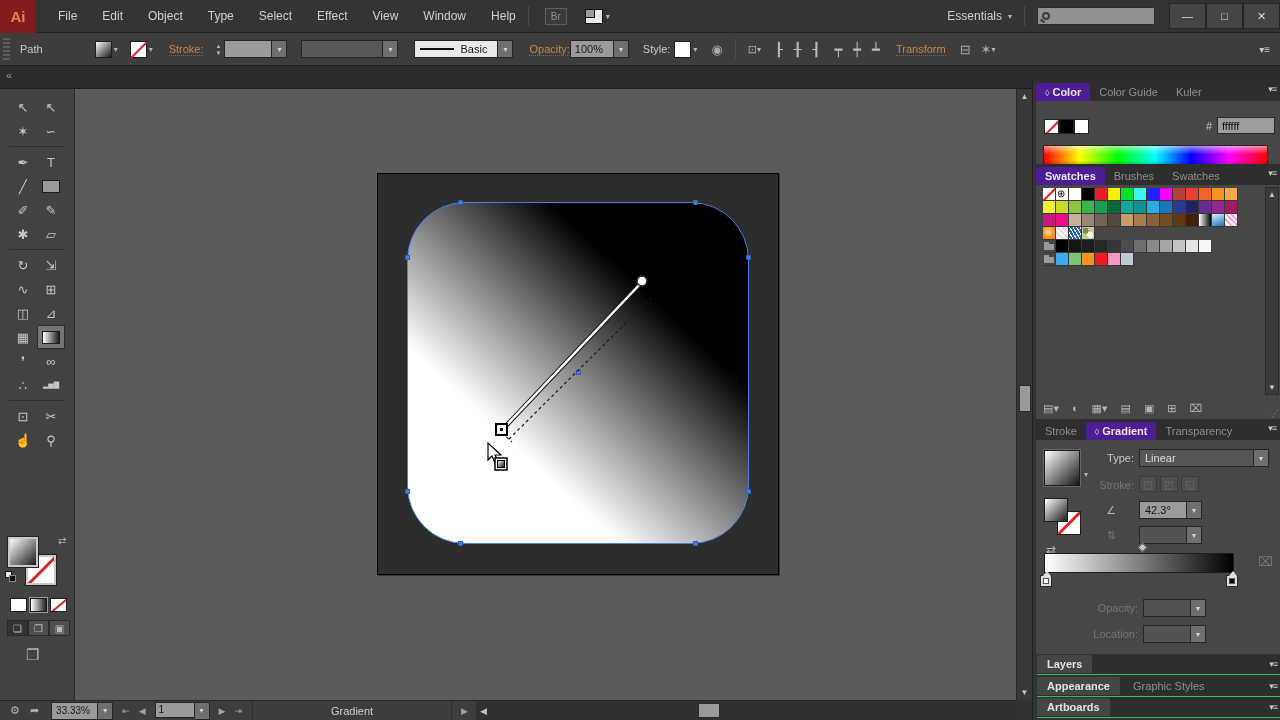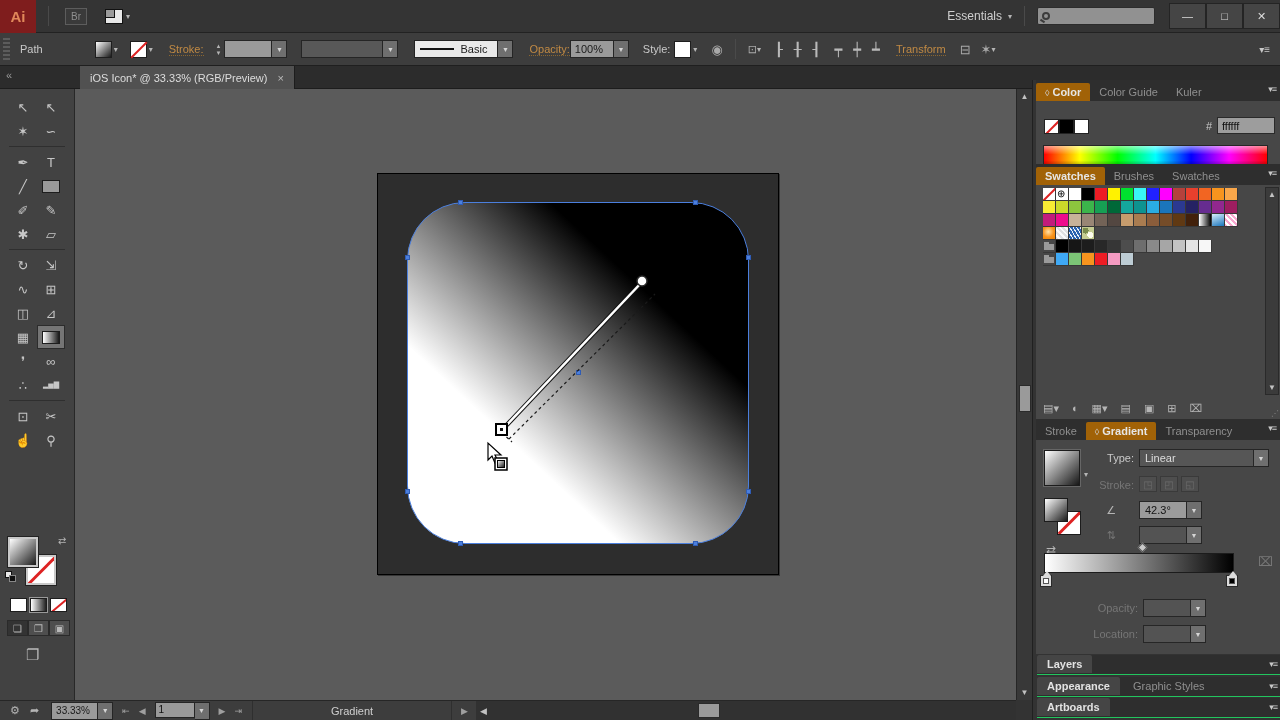--- a/index.html
+++ b/index.html
@@ -90,21 +90,21 @@
   #ab-field input{width:40px;height:16px;background:#9a9a9a;border:1px solid #252525;font-size:10px;color:#111;padding:0 3px;}
   #status-area{margin-left:10px;width:200px;height:20px;border-left:1px solid #2f2f2f;border-right:1px solid #2f2f2f;display:flex;align-items:center;justify-content:center;color:#cfcfcf;}
   #hscroll{position:relative;flex:1;height:20px;background:#313131;display:flex;align-items:center;}
   #hthumb{position:absolute;left:222px;top:2px;width:22px;height:15px;background:#9a9a9a;border:1px solid #2a2a2a;}
   #sb-corner{position:absolute;left:1016px;top:700px;width:16px;height:20px;background:#333;}
   
   #dock{left:1032px;top:80px;width:248px;height:640px;background:#333;border-left:1px solid #202020;}
   .panel{position:absolute;left:3px;width:245px;}
   .ptabs{height:21px;background:#2e2e2e;display:flex;align-items:flex-end;position:relative;}
   .ptab{padding:3px 9px;color:#8f8f8f;font-size:11px;}
-  .ptab.active{background:#a16207;color:#e6e6e6;font-weight:bold;border-radius:2px 2px 0 0;}
+  .ptab.active{background:#4c1d95;color:#e6e6e6;font-weight:bold;border-radius:2px 2px 0 0;}
   .flyout{position:absolute;right:5px;top:4px;color:#c9c9c9;font-size:9px;letter-spacing:-1px;}
   .pbody{background:#474747;position:relative;}
   .exp{font-weight:normal;font-size:9px;margin-right:3px;color:#cfcfcf;}
   
   #color-trio{position:absolute;left:8px;top:18px;display:flex;}
   .ctri{width:15px;height:15px;border:1px solid #222;background:#fff;position:relative;overflow:hidden;}
   .ctri.none::after{content:"";position:absolute;left:-3px;top:6px;width:22px;height:2px;background:#d22;transform:rotate(-45deg);}
   .ctri.black{background:#000;}
   #hex-row{position:absolute;right:6px;top:16px;display:flex;align-items:center;gap:5px;}
   #hex-row input{width:58px;height:17px;background:#9d9d9d;border:1px solid #2a2a2a;color:#111;font-size:11px;padding:0 4px;}
@@ -159,20 +159,31 @@
   .bar .ptab{display:inline-block;padding:3px 10px;}
   .bar .ptab.active{background:#454545;color:#e2e2e2;font-weight:bold;}
 </style>
 </head>
 <body>
 
 <div id="app">
 
   <div id="titlebar" class="abs">
     <div id="logo">Ai</div>
+    <div id="menu-list">
+        <span class="menu-item">File</span>
+        <span class="menu-item">Edit</span>
+        <span class="menu-item">Object</span>
+        <span class="menu-item">Type</span>
+        <span class="menu-item">Select</span>
+        <span class="menu-item">Effect</span>
+        <span class="menu-item">View</span>
+        <span class="menu-item">Window</span>
+        <span class="menu-item">Help</span>
+      </div>
     <div class="vsep"></div>
     <div id="br-btn">Br</div>
     <div id="arrange-icon">
       <span class="sq"></span>
       <span class="dd-caret">▾</span>
     </div>
     <div id="ws-area">
       <span>Essentials</span>
       <span class="dd-caret" style="margin-left:6px">▾</span>
       <div class="vsep"></div>
@@ -245,24 +256,20 @@
     </div>
     <span class="cb-label amber" style="margin-left:16px">Transform</span>
     <span class="cicon">⊟</span>
     <span class="cicon" style="margin-left:10px">✶</span>
     <span class="dd-caret">▾</span>
     <span style="margin-left:auto;margin-right:10px;color:#c9c9c9;font-size:10px">▾≡</span>
   </div>
 
   <div id="tabbar" class="abs">
     <span id="collapse-chev">«</span>
-    <div id="doctab">
-      <span>iOS Icon* @ 33.33% (RGB/Preview)</span>
-      <span class="x">×</span>
-    </div>
   </div>
 
   <div id="toolbar" class="abs">
     <div id="tools-grid">
         <div class="tool">↖</div>
         <div class="tool">↖</div>
         <div class="tool">✶</div>
         <div class="tool">∽</div>
         <div class="tsep"></div>
         <div class="tool">✒</div>

